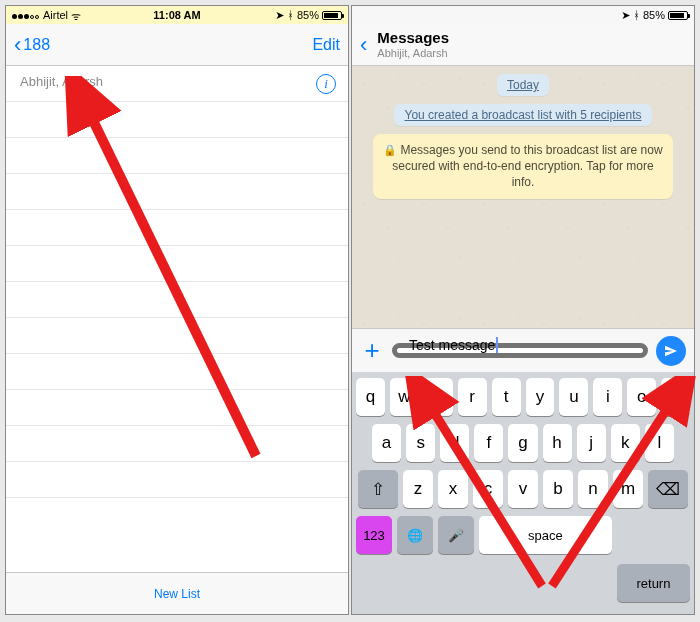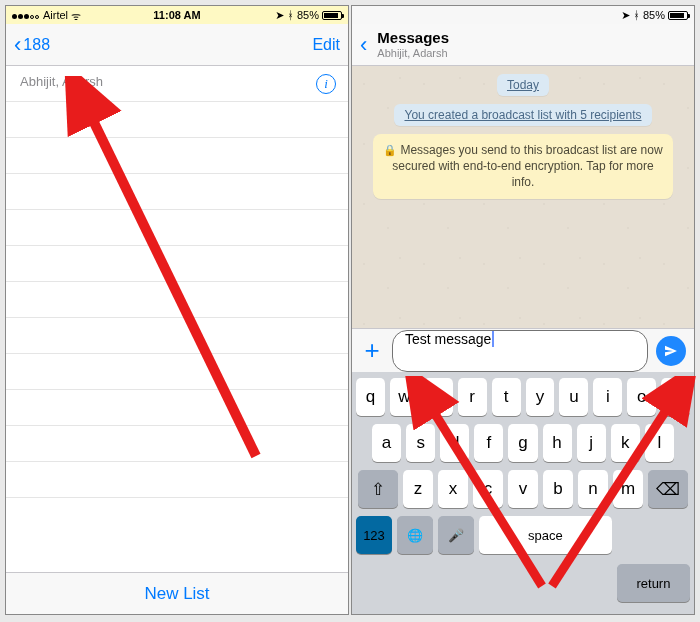--- a/index.html
+++ b/index.html
@@ -29,50 +29,50 @@
   .navbar .msg-title .t1 { font-size:15px; font-weight:600; }
   .navbar .msg-title .t2 { font-size:11px; color:#8a8a8d; }
 
   
   .list-area { flex:1; background:#fff; overflow:hidden; }
   .row { padding:7px 12px 7px 14px; border-bottom:1px solid #e5e5e5; min-height:36px; display:flex; align-items:center; }
   .row.first { display:block; padding:6px 12px 8px 14px; position:relative;}
   .row .h { font-size:15px; font-weight:600; }
   .row .sub { font-size:13px; color:#8a8a8d; margin-top:2px; }
   .info-icon { position:absolute; right:12px; top:50%; transform:translateY(-50%); width:20px; height:20px; border:1.4px solid #007aff; border-radius:50%; color:#007aff; font-family:Georgia,serif; font-style:italic; font-size:13px; display:flex; align-items:center; justify-content:center; }
-  .bottom-bar { height:42px; border-top:1px solid #c8c7cc; background:#f8f8f8; display:flex; align-items:center; justify-content:center; color:#007aff; font-size:17px; }
+  .bottom-bar { height:42px; border-top:1px solid #c8c7cc; background:#f8f8f8; display:flex; align-items:center; justify-content:center; color:#007aff; font-size:12px; }
 
   
   .chat-bg { flex:1; background:#e6dfd3; background-image:
       radial-gradient(circle at 20% 30%, rgba(0,0,0,.03) 1px, transparent 1px),
       radial-gradient(circle at 60% 70%, rgba(0,0,0,.03) 1px, transparent 1px),
       radial-gradient(circle at 80% 20%, rgba(0,0,0,.03) 1px, transparent 1px);
       background-size:60px 60px; padding:8px 18px; display:flex; flex-direction:column; align-items:center; gap:8px; }
   .pill { background:#dbe9f4; color:#4b6a88; font-size:12px; padding:4px 10px; border-radius:6px; text-align:center; box-shadow:0 1px 0 rgba(0,0,0,.05);text-decoration:underline;}
   .yellowbox { background:#fdf3c5; color:#4d4a3a; font-size:12px; padding:8px 10px; border-radius:8px; text-align:center; box-shadow:0 1px 0 rgba(0,0,0,.07); line-height:1.35; }
   .lock { font-size:11px; }
 
   .inputbar { height:44px; background:#f7f7f7; border-top:1px solid #c8c7cc; display:flex; align-items:center; padding:0 8px; gap:8px; }
   .plus { color:#007aff; font-size:26px; font-weight:300; width:24px; text-align:center; }
-  .msginput { flex:1; height:42px; border:1px solid #737373; border-radius:15px; background:#fff; padding:0 12px; font-size:14px; display:flex; align-items:flex-start; position:relative; }
+  .msginput { flex:1; height:15px; border:5px solid #737373; border-radius:15px; background:#fff; padding:0 12px; font-size:14px; display:flex; align-items:flex-end; position:relative; }
   .cursor { width:1.5px; height:16px; background:#6a93ff; display:inline-block; margin-left:1px;}
   .send { width:30px; height:30px; border-radius:50%; background:#1e88ff; display:flex; align-items:center; justify-content:center; }
   .send svg { fill:#fff; }
 
   
   .kb { background:#d1d4d9; padding:6px 4px 4px; }
   .kb-row { display:flex; justify-content:center; gap:5px; margin-bottom:8px; }
   .key { background:#fff; border-radius:5px; box-shadow:0 1px 0 #888; height:38px; min-width:27px; flex:1; max-width:30px; display:flex; align-items:center; justify-content:center; font-size:17px; color:#000; }
   .key.space { max-width:none; flex:4; font-size:14px;}
   .key.ret { max-width:none; flex:2.2; font-size:14px; background:#aab0ba;margin-top:48px;}
   .key.shift, .key.bksp { background:#aab0ba; max-width:40px; flex:1.3;}
   .kb-row.r2 { padding:0 16px; }
   .kb-row.r4 .key { font-size:13px; }
   .kb-row.r4 .key.mic, .kb-row.r4 .key.globe { background:#aab0ba; max-width:36px; flex:1.2;}
-  .kb-row.r4 .key.num { background:#0369a1; max-width:36px; flex:1.2;}
+  .kb-row.r4 .key.num { background:#d946ef; max-width:36px; flex:1.2;}
 
   
   .arrow { position:absolute; pointer-events:none; }
 </style>
 </head>
 <body>
 
 <div class="container">
 
   <div class="phone left">

